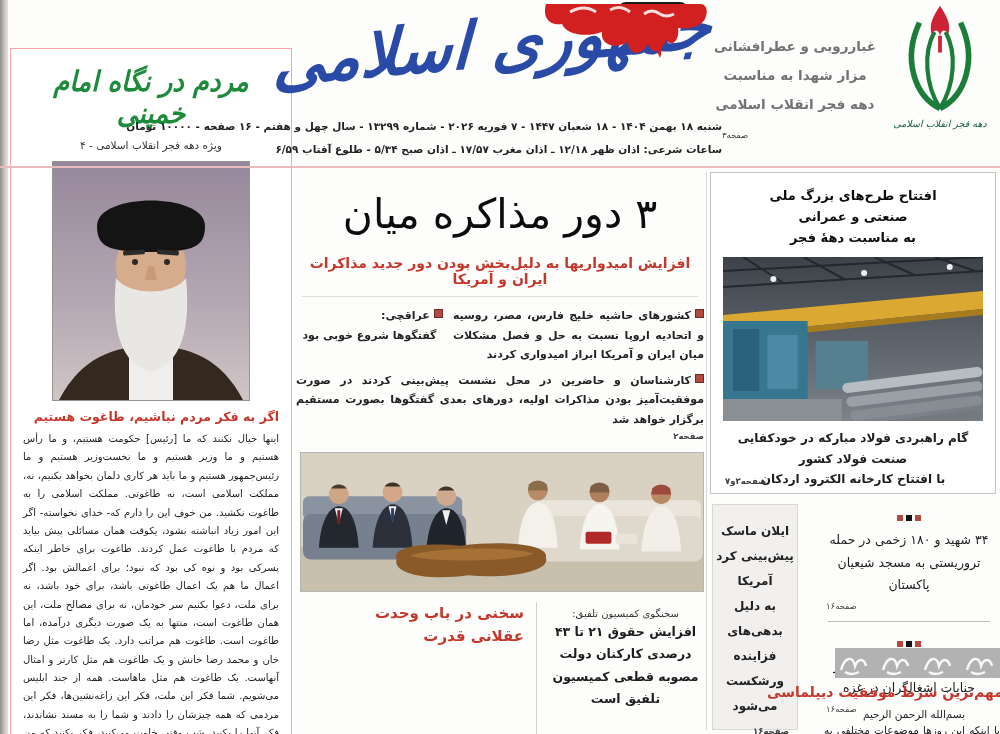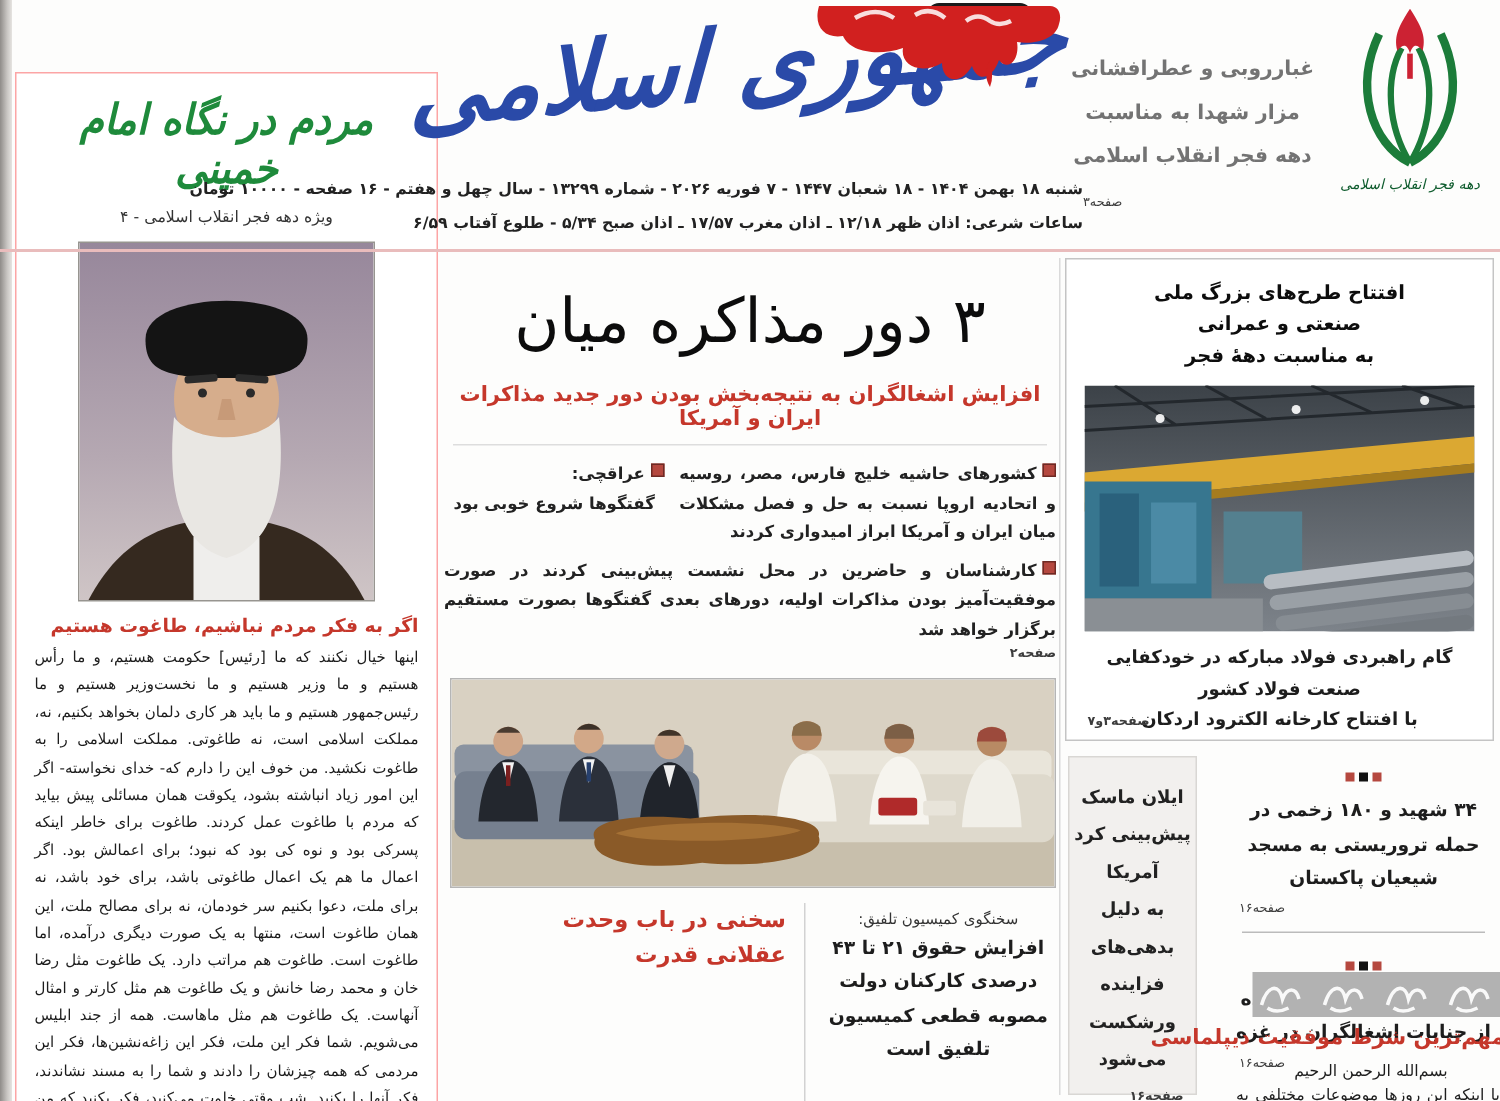--- a/index.html
+++ b/index.html
@@ -70,21 +70,21 @@
   
   #musk-col{left:712px;top:504px;width:86px;height:226px;background:#f2f0ee;
       border:1px solid #d9d7d4;box-sizing:border-box;text-align:center;
       font-size:12px;font-weight:600;color:#222;line-height:2.08;padding-top:14px;}
   #musk-pgref{text-align:right;padding-right:8px;margin-top:4px;}
   
   #right-items{left:822px;top:500px;width:174px;}
   .sep-squares{text-align:center;margin:6px 0 4px;}
   .sep-squares i{display:inline-block;width:6px;height:6px;margin:0 1.5px;}
   .sep-squares i.r{background:#b5483f;} .sep-squares i.k{background:#111;}
-  .ri-head{font-size:12.5px;font-weight:bold;text-align:center;line-height:1.8;}
+  .ri-head{font-size:12.5px;font-weight:normal;text-align:center;line-height:1.8;}
   .ri-pgref{margin:4px 0 0 4px;text-align:left;}
   .ri-rule{border-top:1px solid #bbb;margin:10px 6px;}
   
   #edit-banner{left:835px;top:648px;width:165px;height:30px;background:#b2b2b2;overflow:hidden;}
   #edit-head{left:828px;top:684px;width:175px;font-size:14px;font-weight:bold;
       color:#c5372b;text-align:center;white-space:nowrap;}
   #edit-bismillah{left:828px;top:708px;width:172px;font-size:10.5px;text-align:center;}
   #edit-body{left:824px;top:724px;width:176px;font-size:10.5px;text-align:justify;}
   
   #vdiv-main{left:706px;top:172px;width:1px;height:558px;background:#dadada;}
@@ -153,21 +153,21 @@
       <path d="M50 34 L50 52" stroke="#cc2233" stroke-width="4"></path>
     </svg>
     <div id="logo-caption" class="abs">دهه فجر انقلاب اسلامی</div>
   </div>
 
   <div id="top-divider" class="abs"></div>
   <div id="vdiv-main" class="abs"></div>
 
   <div id="lead" class="abs">
     <div class="lead-line ctr" style="margin-top:16px;">۳ دور مذاکره میان</div>
-    <div id="lead-subhead" class="ctr">افزایش اشغالگران به نتیجه‌بخش بودن دور جدید مذاکرات ایران و آمریکا</div>
+    <div id="lead-subhead" class="ctr">افزایش امیدواریها به دلیل‌بخش بودن دور جدید مذاکرات ایران و آمریکا</div>
     <div id="lead-rule"></div>
     <div id="bullets">
       <div id="bullet-row">
         <div id="bullet1"><span class="sq"></span><span>کشورهای حاشیه خلیج فارس، مصر، روسیه و اتحادیه اروپا نسبت به حل و فصل مشکلات میان ایران و آمریکا ابراز امیدواری کردند</span></div>
         <div id="bullet2">
           <div><span class="sq"></span><span>عراقچی:</span></div>
           <div class="b2line">گفتگوها شروع خوبی بود</div>
         </div>
       </div>
       <div id="bullet3"><span class="sq"></span><span>کارشناسان و حاضرین در محل نشست پیش‌بینی کردند در صورت موفقیت‌آمیز بودن مذاکرات اولیه، دورهای بعدی گفتگوها بصورت مستقیم برگزار خواهد شد</span></div>

